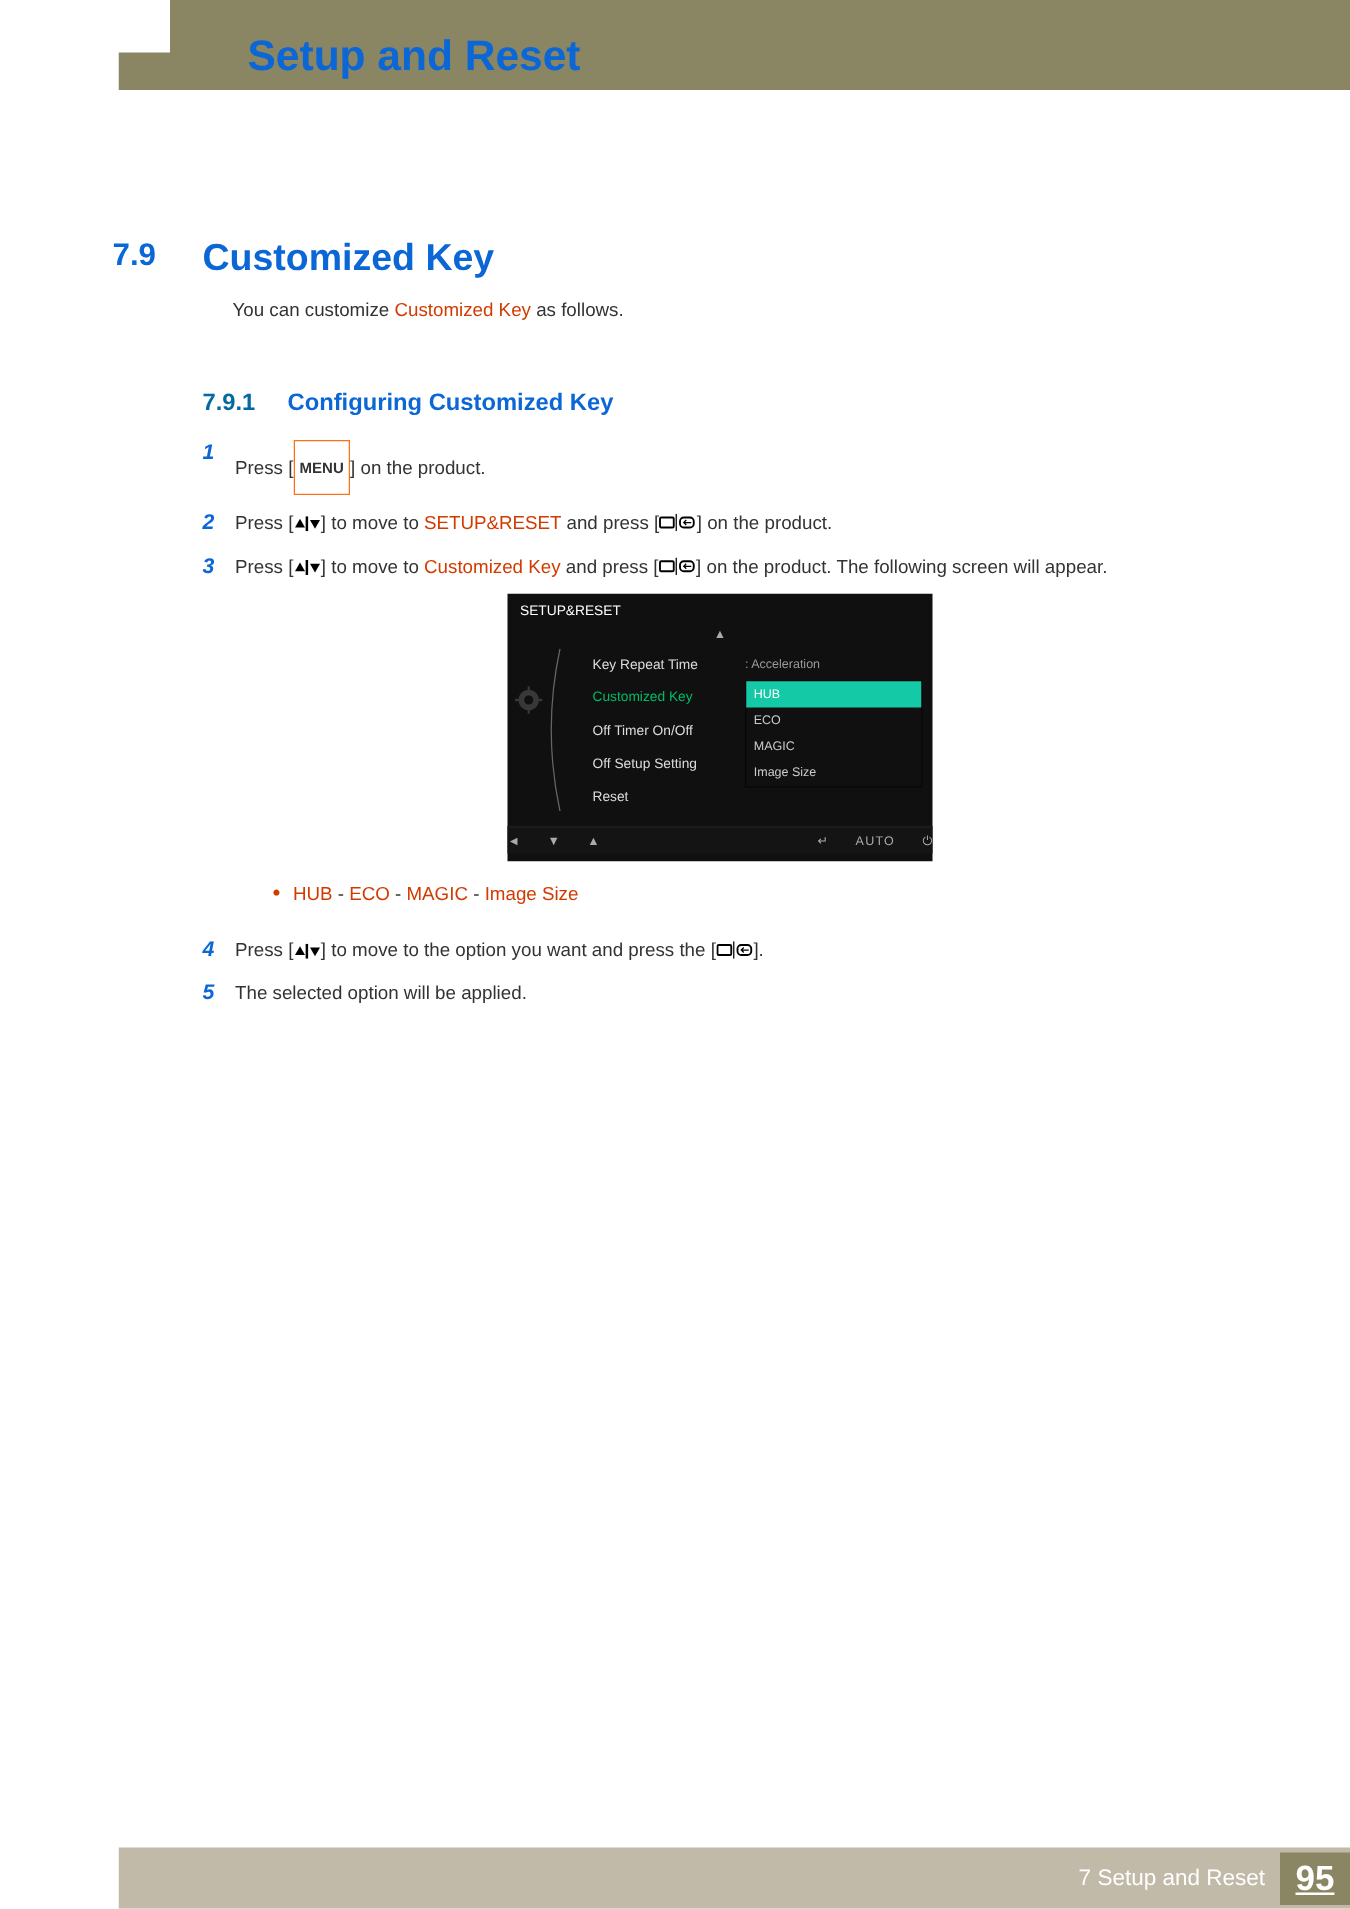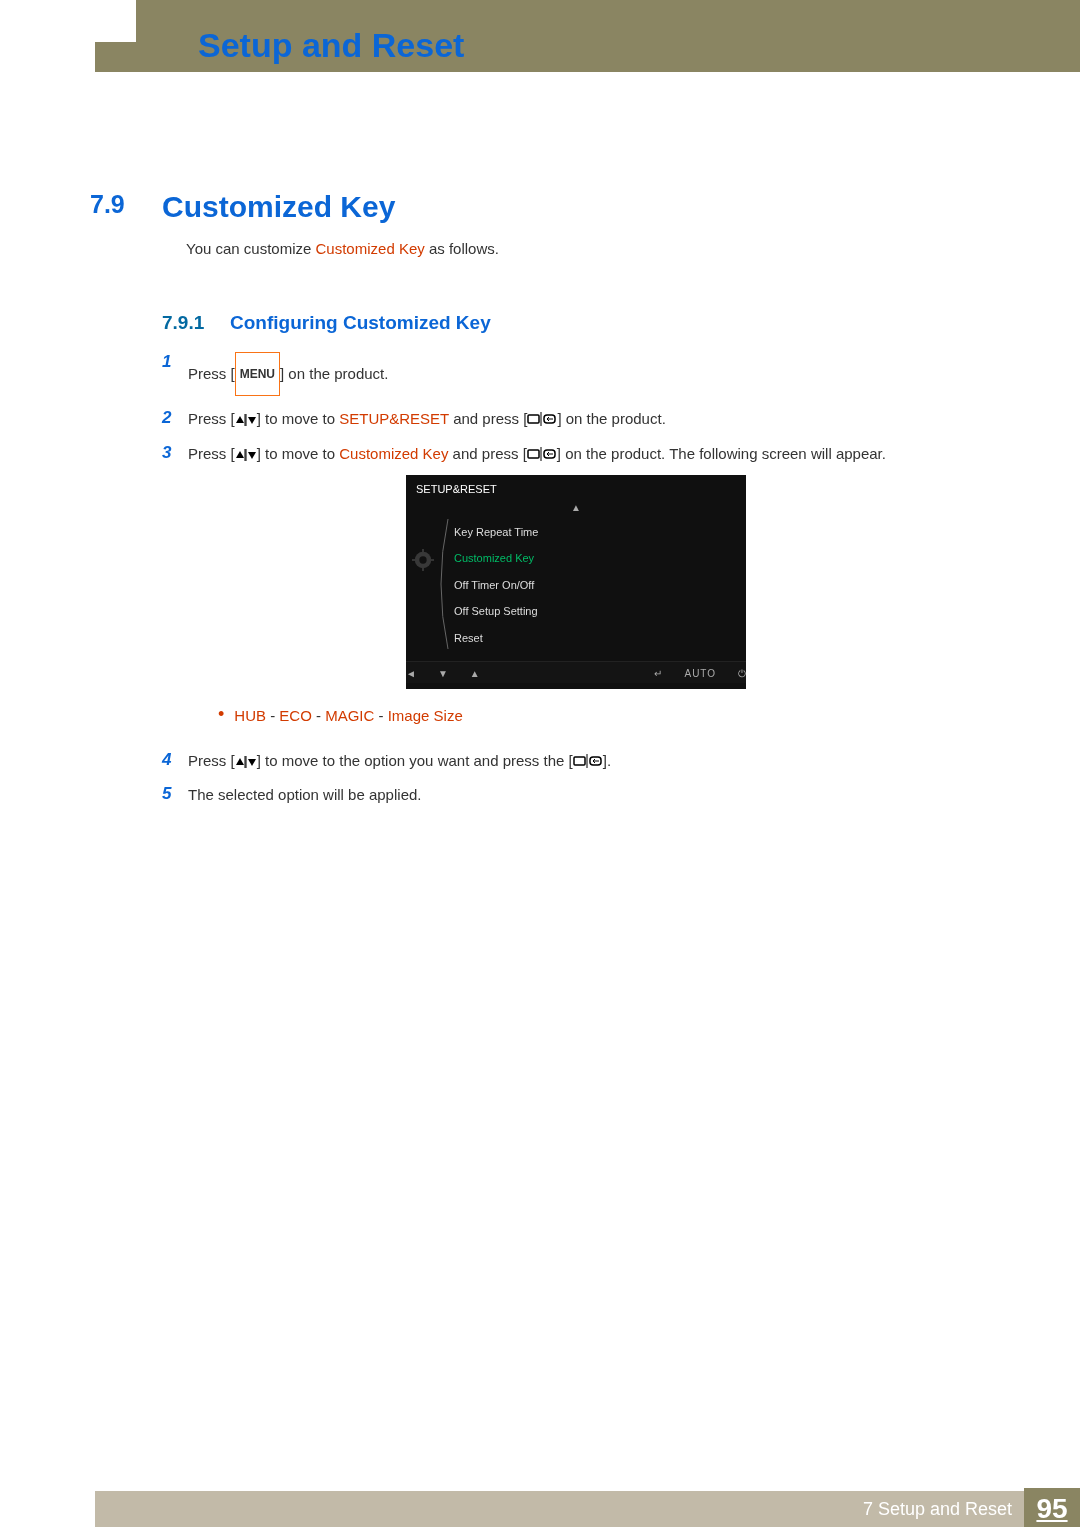--- a/index.html
+++ b/index.html
@@ -110,21 +110,21 @@
   .osd-title {
     padding: 6px 10px 2px 10px;
     font-size: 11px;
   }
   .osd-top-arrow { text-align: center; color: #aaa; font-size: 10px; padding-bottom: 4px; }
   .osd-body { display: flex; padding: 0 8px 10px 6px; }
   .osd-gear { width: 26px; margin-top: 30px; }
   .osd-gear svg { display: block; }
   .osd-curve { width: 12px; position: relative; }
   .osd-curve svg { position: absolute; top: 0; left: 0; }
-  .osd-left { width: 120px; }
+  .osd-left { width: 120px; margin-left: 20px; }
   .osd-left div { padding: 5px 0 5px 4px; color: #ddd; }
   .osd-left .sel { color: #0b6; }
   .osd-right { flex: 1; padding-left: 6px; }
   .osd-accel { color: #999; padding: 5px 0; font-size: 10px; }
   .osd-options { border: 1px solid #0008; }
   .osd-options div { padding: 3px 6px; color: #ccc; font-size: 10px; }
   .osd-options .active { background: #14c9a6; color: #fff; }
   .osd-bottom {
     display: flex;
     justify-content: center;
@@ -132,21 +132,21 @@
     padding: 4px 0 2px 0;
     border-top: 1px solid #222;
     background: #141414;
     font-size: 10px;
     color: #aaa;
   }
   .osd-bottom .auto { letter-spacing: 1px; }
   .footer {
     position: absolute;
     left: 95px; right: 0; bottom: 0;
-    height: 36px;
+    height: 49px;
     background: #c2baa8;
     display: flex;
     justify-content: flex-end;
     align-items: center;
     padding-right: 0;
   }
   .footer-text {
     color: #fff;
     font-size: 18px;
     margin-right: 12px;
@@ -242,20 +242,29 @@
                   <path d="M10 0 Q-4 65 10 130" stroke="#666" fill="none"></path>
                 </svg>
             </div>
             <div class="osd-left">
               <div>Key Repeat Time</div>
               <div class="sel">Customized Key</div>
               <div>Off Timer On/Off</div>
               <div>Off Setup Setting</div>
               <div>Reset</div>
             </div>
+            <div class="osd-right">
+              <div class="osd-accel">: Acceleration</div>
+              <div class="osd-options">
+                <div class="active">HUB</div>
+                <div>ECO</div>
+                <div>MAGIC</div>
+                <div>Image Size</div>
+              </div>
+            </div>
           </div>
           <div class="osd-bottom">
             <span>◄</span>
             <span>▼</span>
             <span>▲</span>
             <span style="flex:1"></span>
             <span>↵</span>
             <span class="auto">AUTO</span>
             <span>⏻</span>
           </div>

